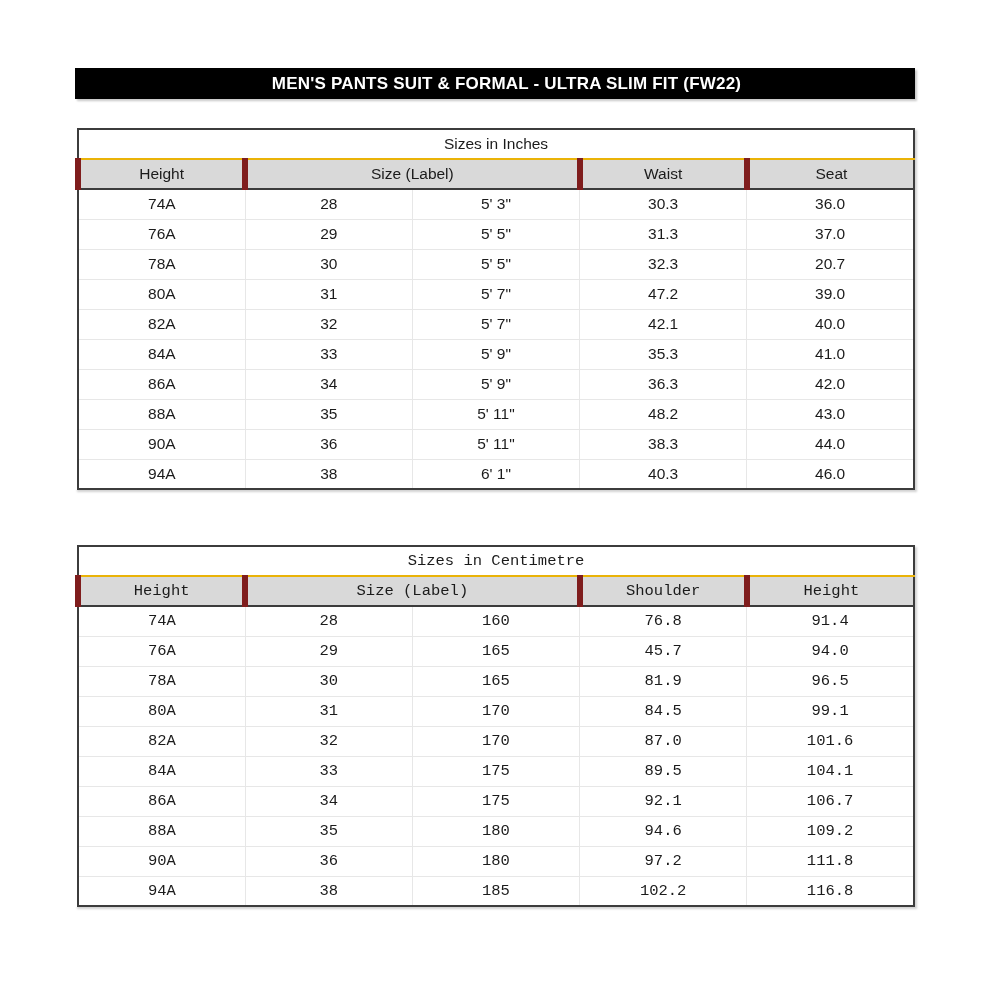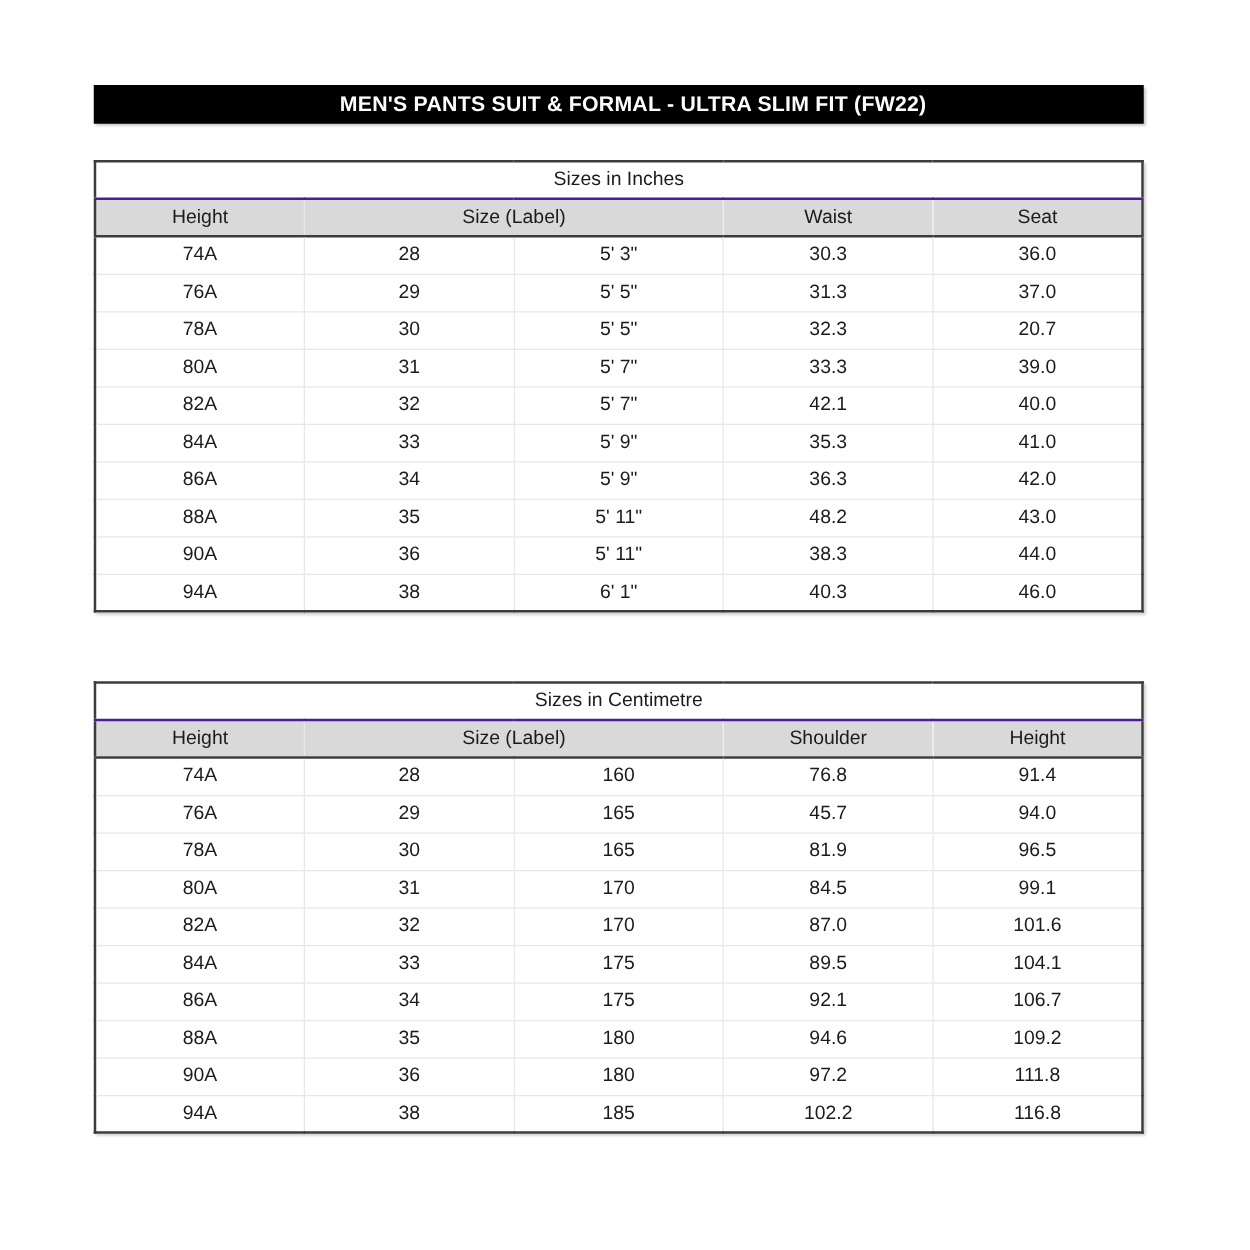--- a/index.html
+++ b/index.html
@@ -30,39 +30,39 @@
     margin-left: 75px;
     width: 840px;
     border-collapse: collapse;
     table-layout: fixed;
     background: #ffffff;
     border: 2px solid #3c3c3c;
     box-shadow: 2px 2px 2px rgba(0,0,0,0.18);
     font-size: 15.5px;
   }
   table.t1 { margin-top: 29px; }
-  table.t2 { margin-top: 55px; }
+  table.t2 { margin-top: 55px; font-family: Liberation Mono, monospace; }
   .size-table col { width: 20%; }
   .size-table td, .size-table th {
     height: 30px;
     padding: 0 4px;
     text-align: center;
     vertical-align: middle;
     font-weight: normal;
     white-space: nowrap;
     overflow: hidden;
   }
   tr.table-title-row td {
-    border-bottom: 2px solid #4c1d95;
+    border-bottom: 2px solid #eab308;
     background: #ffffff;
   }
   tr.header-row th {
     background: #d9d9d9;
     border-bottom: 2px solid #3c3c3c;
-    border-left: 1px solid #7f1d1d;
+    border-left: 6px solid #7f1d1d;
     border-right: 1px solid #e9e9e9;
   }
   .size-table tbody td {
     border: 1px solid #e7e7e7;
   }
 </style>
 </head>
 <body>
 
 <div class="title-bar">MEN'S PANTS SUIT &amp; FORMAL - ULTRA SLIM FIT (FW22)</div>
@@ -105,21 +105,21 @@
         <td>78A</td>
         <td>30</td>
         <td>5' 5"</td>
         <td>32.3</td>
         <td>20.7</td>
       </tr>
       <tr>
         <td>80A</td>
         <td>31</td>
         <td>5' 7"</td>
-        <td>33.3</td>
+        <td>47.2</td>
         <td>39.0</td>
       </tr>
       <tr>
         <td>82A</td>
         <td>32</td>
         <td>5' 7"</td>
         <td>42.1</td>
         <td>40.0</td>
       </tr>
       <tr>

